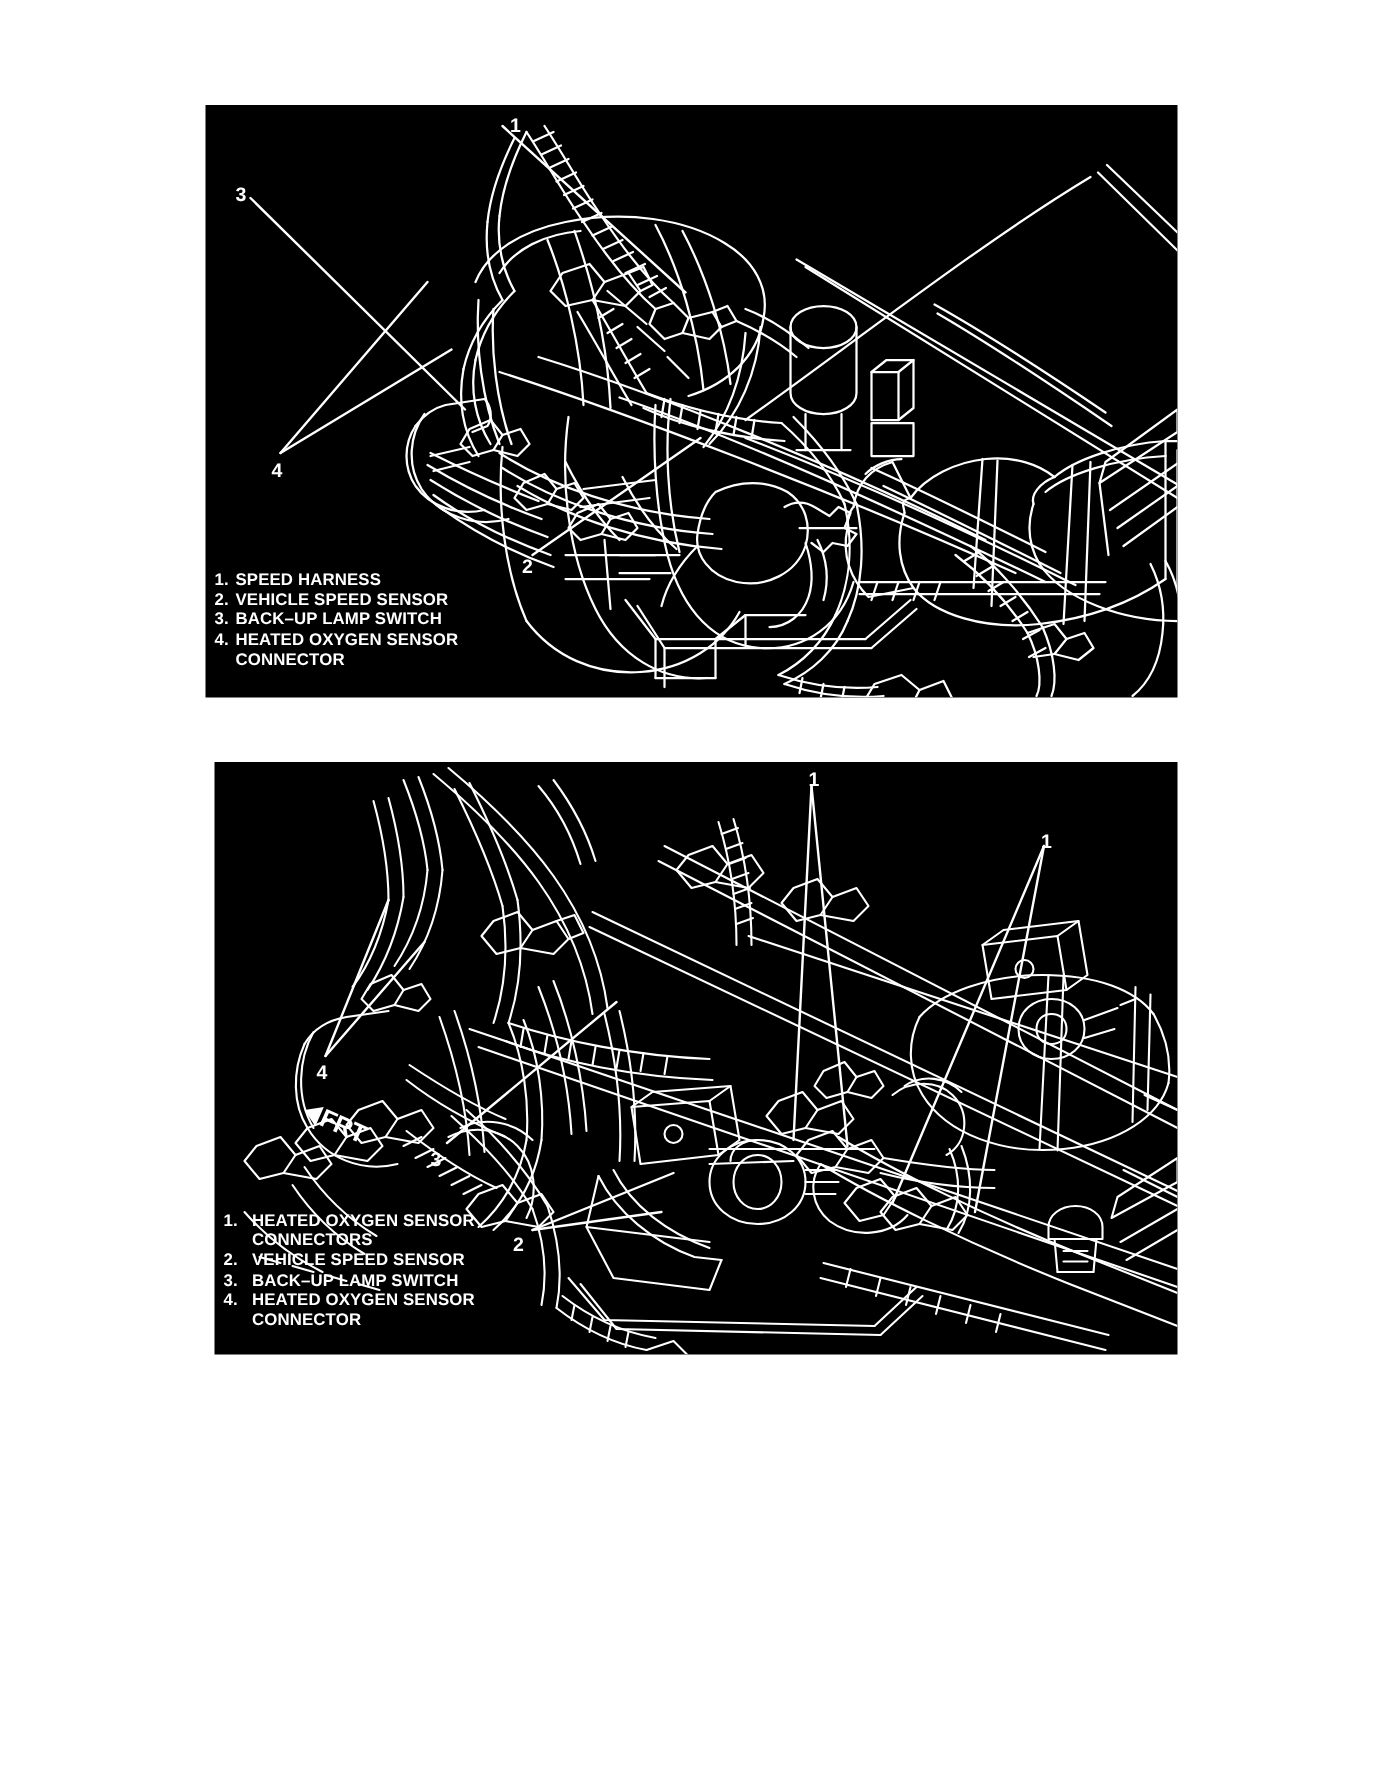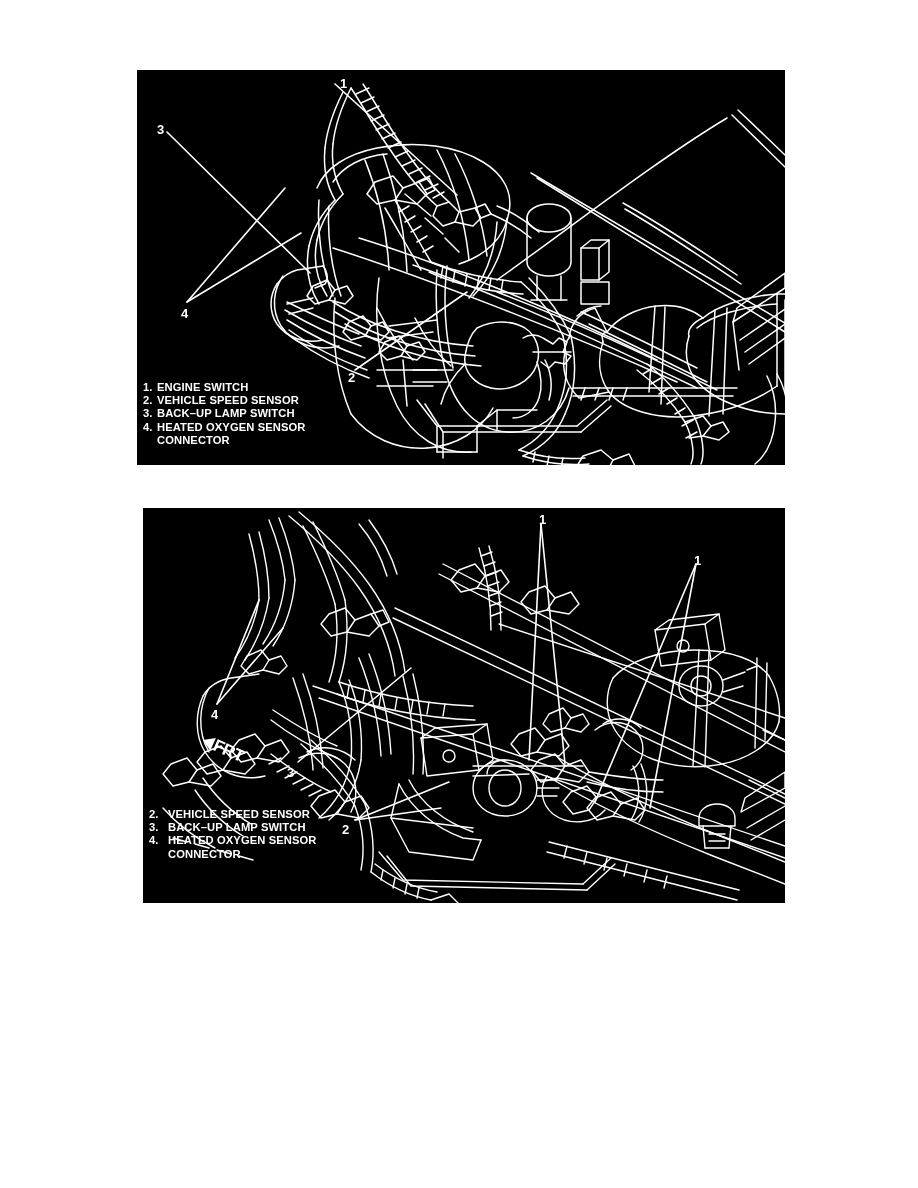--- a/index.html
+++ b/index.html
@@ -322,21 +322,21 @@
       </svg>
     </div>
 
     <div class="callout" style="left:203px;top:7px;">1</div>
     <div class="callout" style="left:20px;top:53px;">3</div>
     <div class="callout" style="left:44px;top:237px;">4</div>
     <div class="callout" style="left:211px;top:301px;">2</div>
 
     <div class="legend" id="legend-1">
       <span class="row">
-        <span class="num">1.</span><span class="txt">ENGINE SWITCH</span>
+        <span class="num">1.</span><span class="txt">SPEED HARNESS</span>
       </span>
       <span class="row">
         <span class="num">2.</span><span class="txt">VEHICLE SPEED SENSOR</span>
       </span>
       <span class="row">
         <span class="num">3.</span><span class="txt">BACK–UP LAMP SWITCH</span>
       </span>
       <span class="row">
         <span class="num">4.</span><span class="txt">HEATED OXYGEN SENSOR</span>
         <span class="cont">CONNECTOR</span>
@@ -591,20 +591,24 @@
     </div>
 
     <div class="callout" style="left:396px;top:5px;">1</div>
     <div class="callout" style="left:551px;top:46px;">1</div>
     <div class="callout" style="left:68px;top:200px;">4</div>
     <div class="callout" style="left:144px;top:258px;">3</div>
     <div class="callout" style="left:199px;top:315px;">2</div>
 
     <div class="legend" id="legend-2">
       <span class="row">
+        <span class="num">1.</span><span class="txt">HEATED OXYGEN SENSOR</span>
+        <span class="cont">CONNECTORS</span>
+      </span>
+      <span class="row">
         <span class="num">2.</span><span class="txt">VEHICLE SPEED SENSOR</span>
       </span>
       <span class="row">
         <span class="num">3.</span><span class="txt">BACK–UP LAMP SWITCH</span>
       </span>
       <span class="row">
         <span class="num">4.</span><span class="txt">HEATED OXYGEN SENSOR</span>
         <span class="cont">CONNECTOR</span>
       </span>
     </div>

